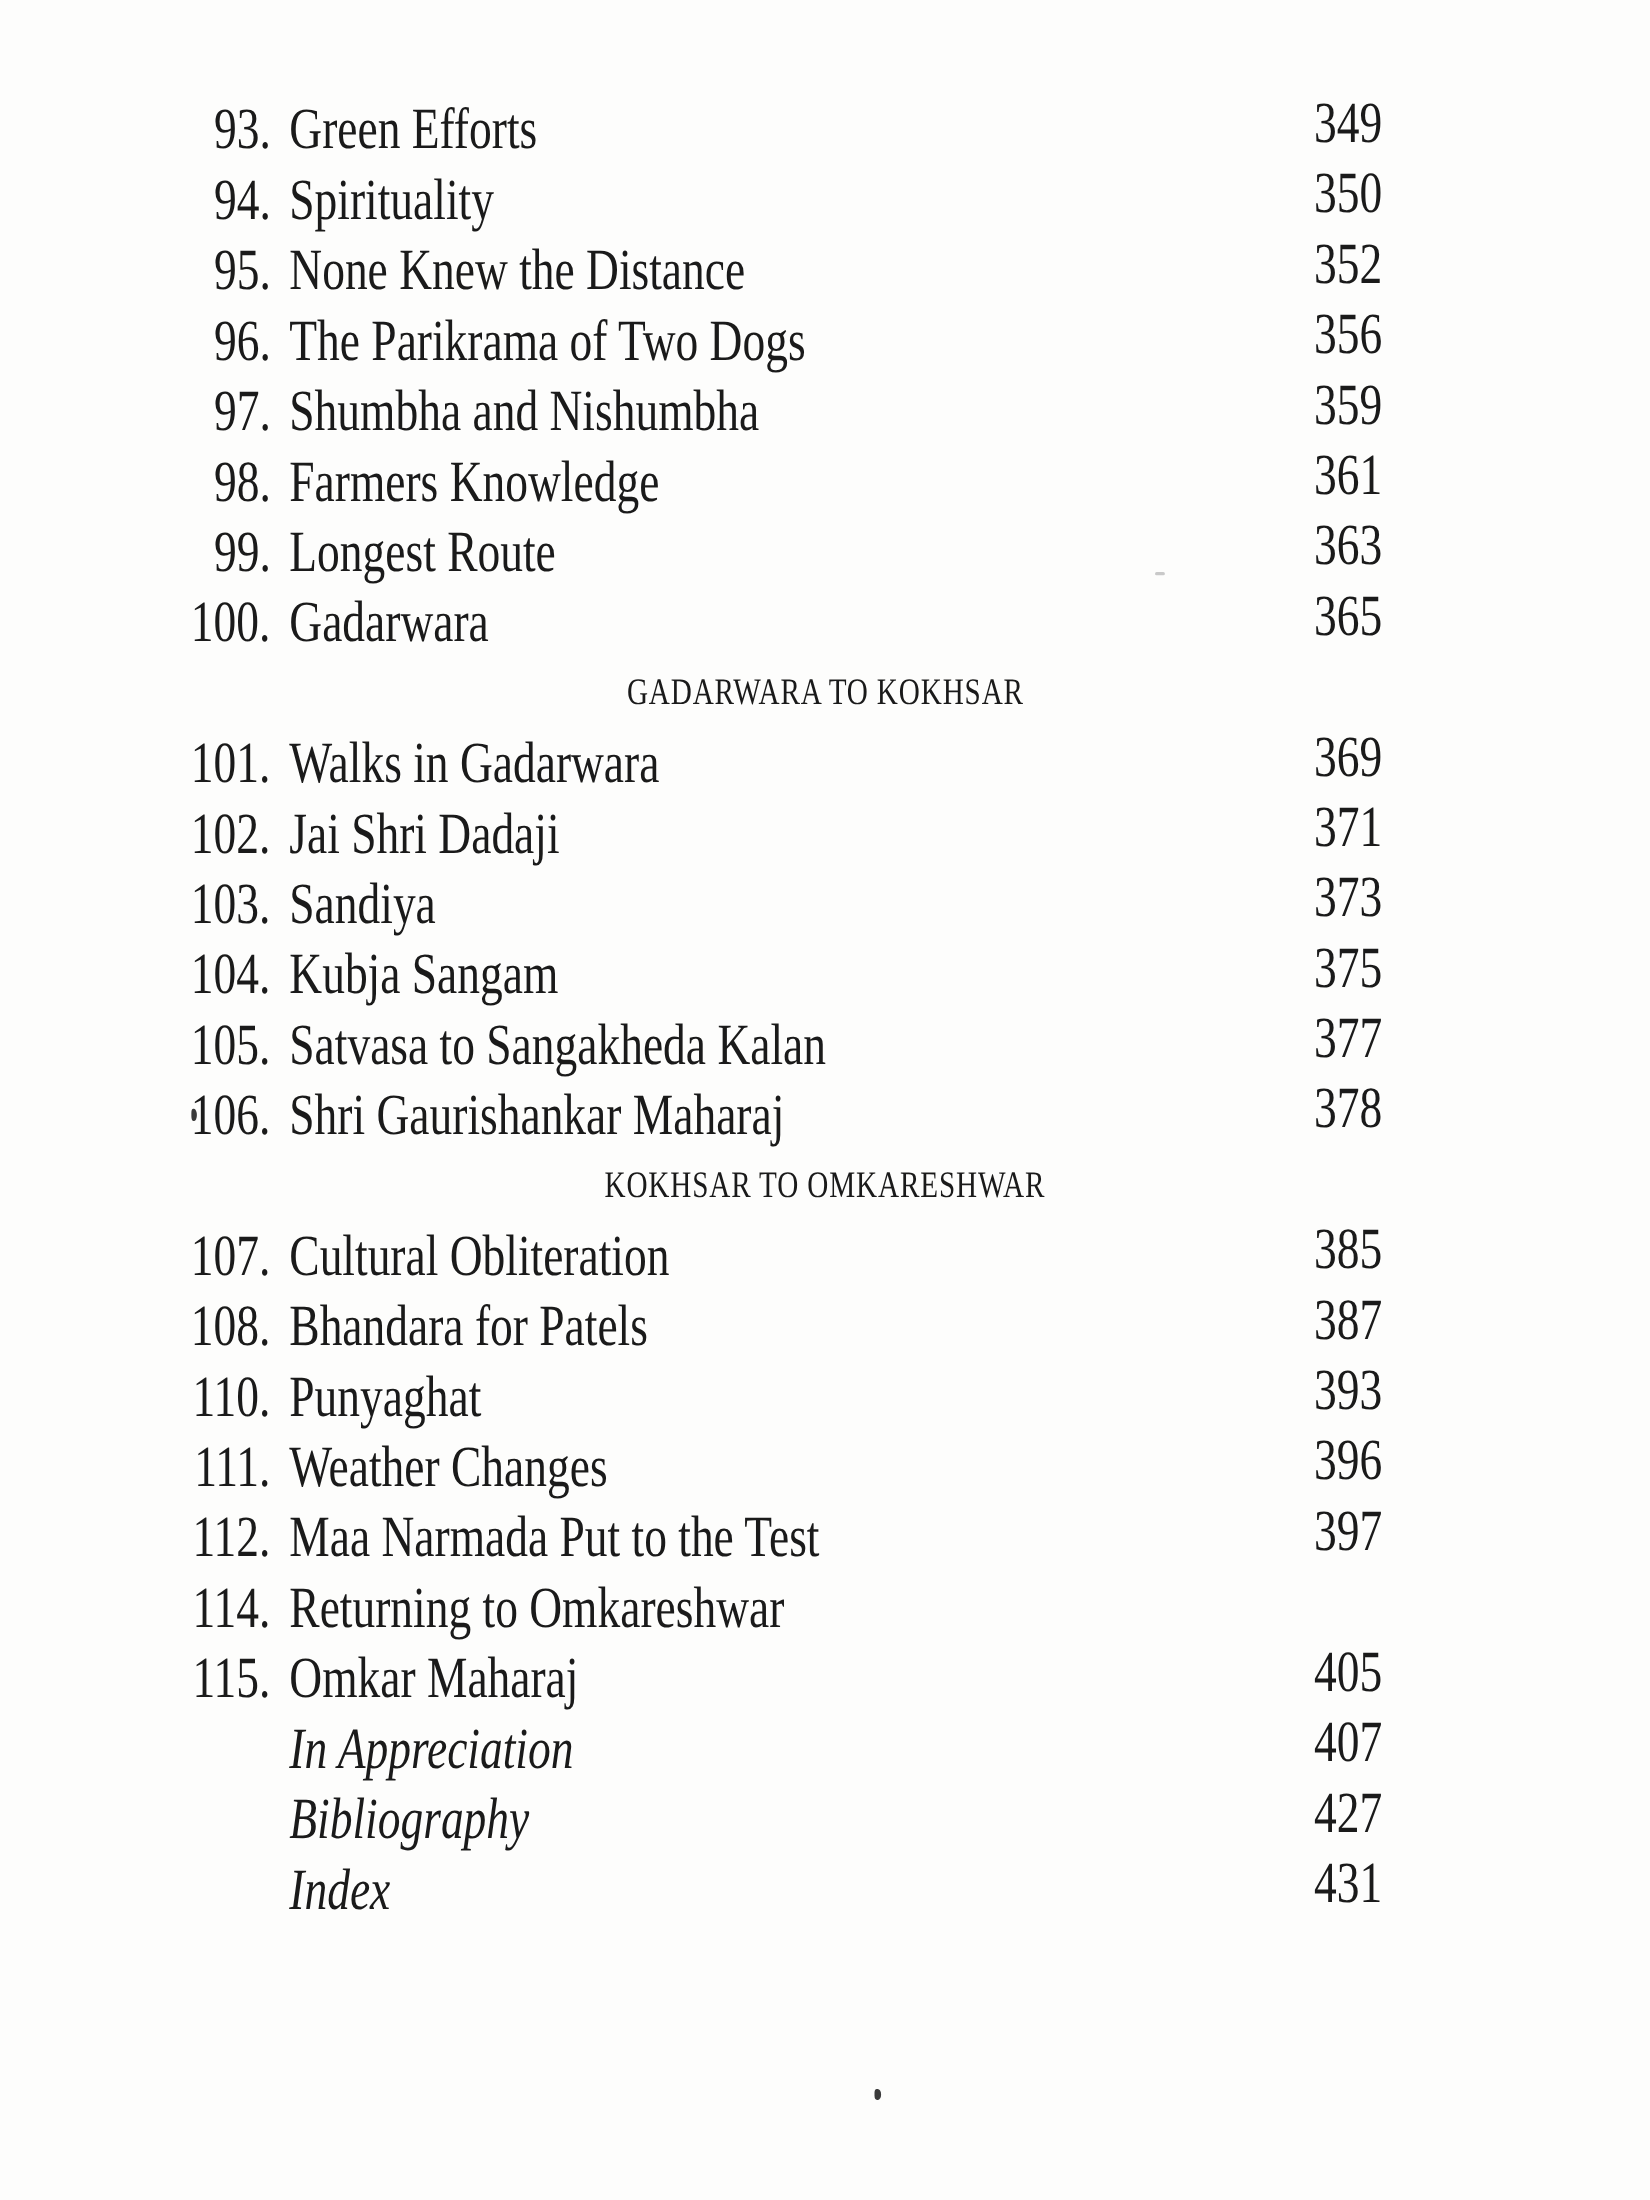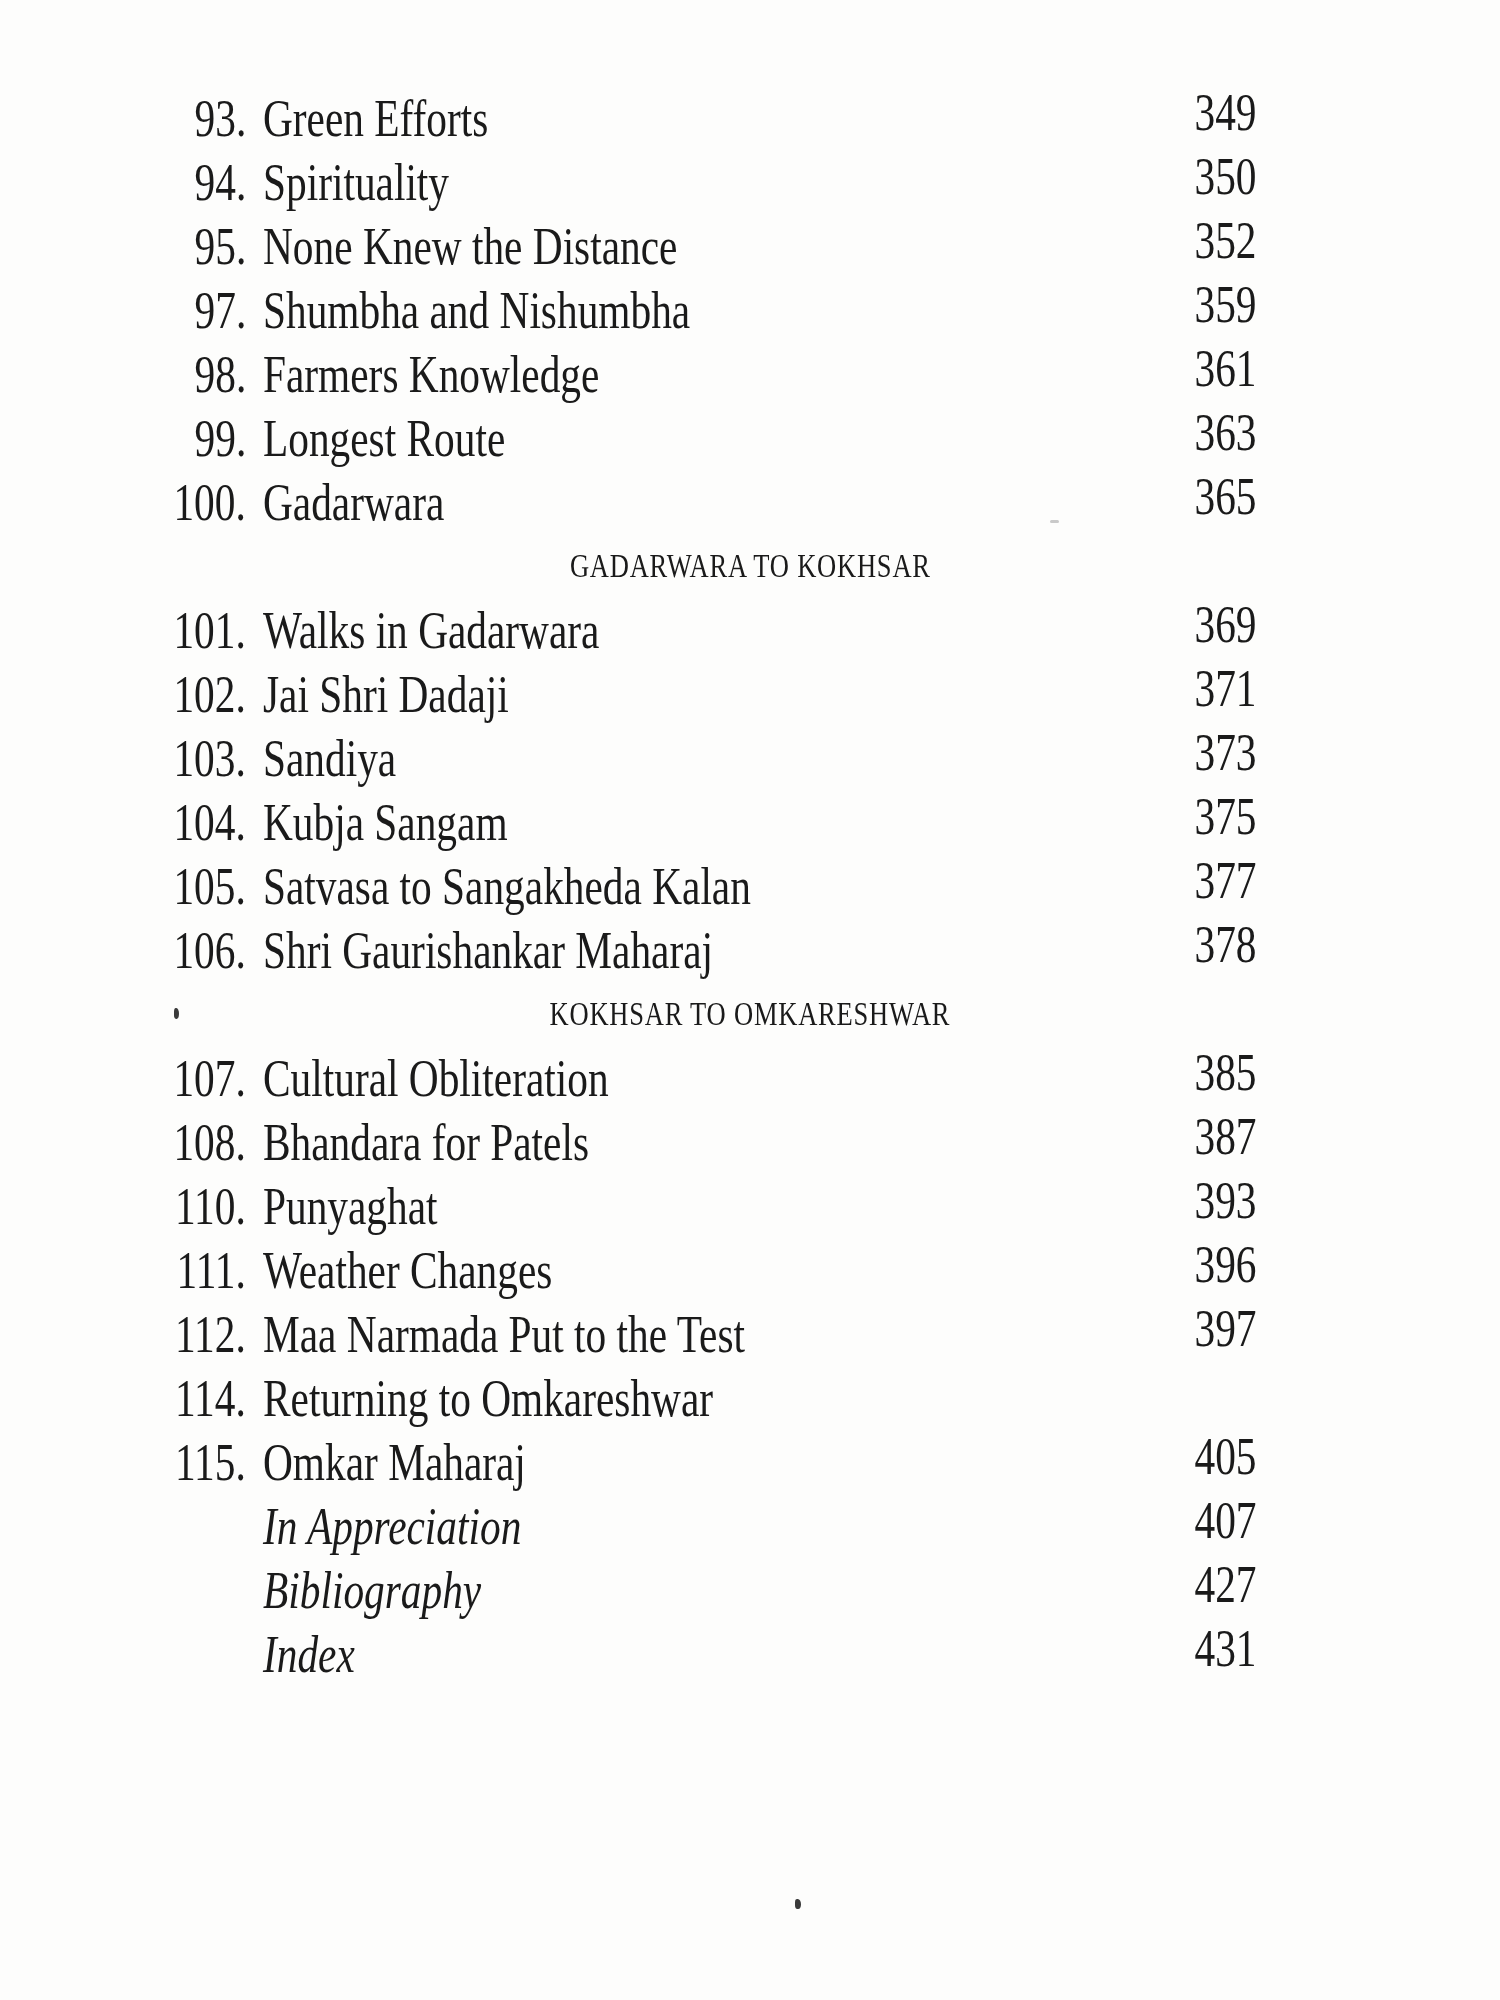--- a/index.html
+++ b/index.html
@@ -93,20 +93,25 @@
     <span class="title"><span class="tx">Spirituality</span></span>
     <span class="pagenum"><span class="tx">350</span></span>
   </div>
 
   <div class="row">
     <span class="num"><span class="tx">95.</span></span>
     <span class="title"><span class="tx">None Knew the Distance</span></span>
     <span class="pagenum"><span class="tx">352</span></span>
   </div>
 
+  <div class="row">
+    <span class="num"><span class="tx">96.</span></span>
+    <span class="title"><span class="tx">The Parikrama of Two Dogs</span></span>
+    <span class="pagenum"><span class="tx">356</span></span>
+  </div>
 
   <div class="row">
     <span class="num"><span class="tx">97.</span></span>
     <span class="title"><span class="tx">Shumbha and Nishumbha</span></span>
     <span class="pagenum"><span class="tx">359</span></span>
   </div>
 
   <div class="row">
     <span class="num"><span class="tx">98.</span></span>
     <span class="title"><span class="tx">Farmers Knowledge</span></span>

